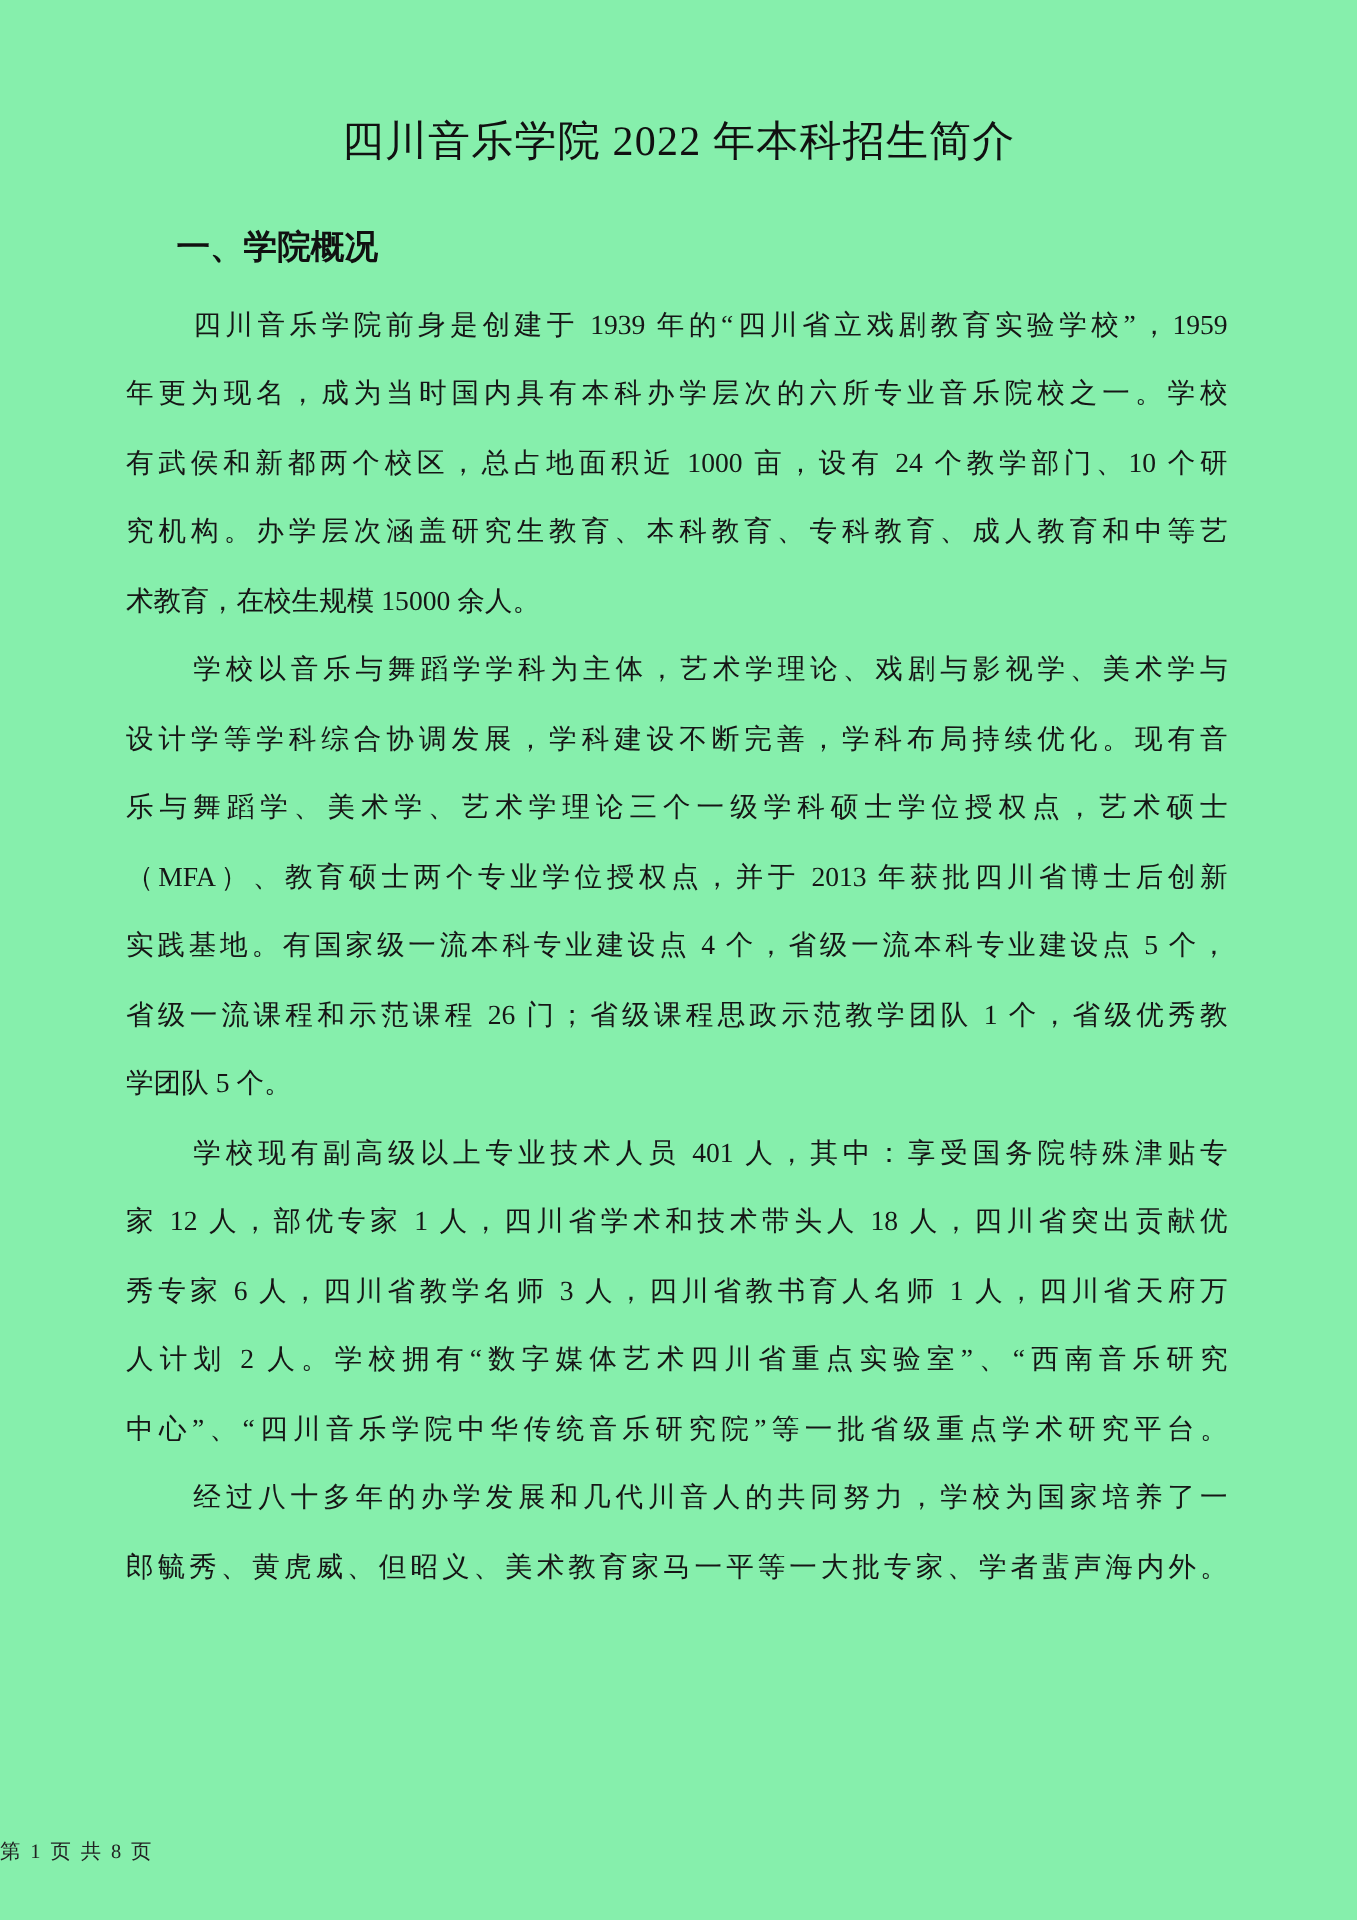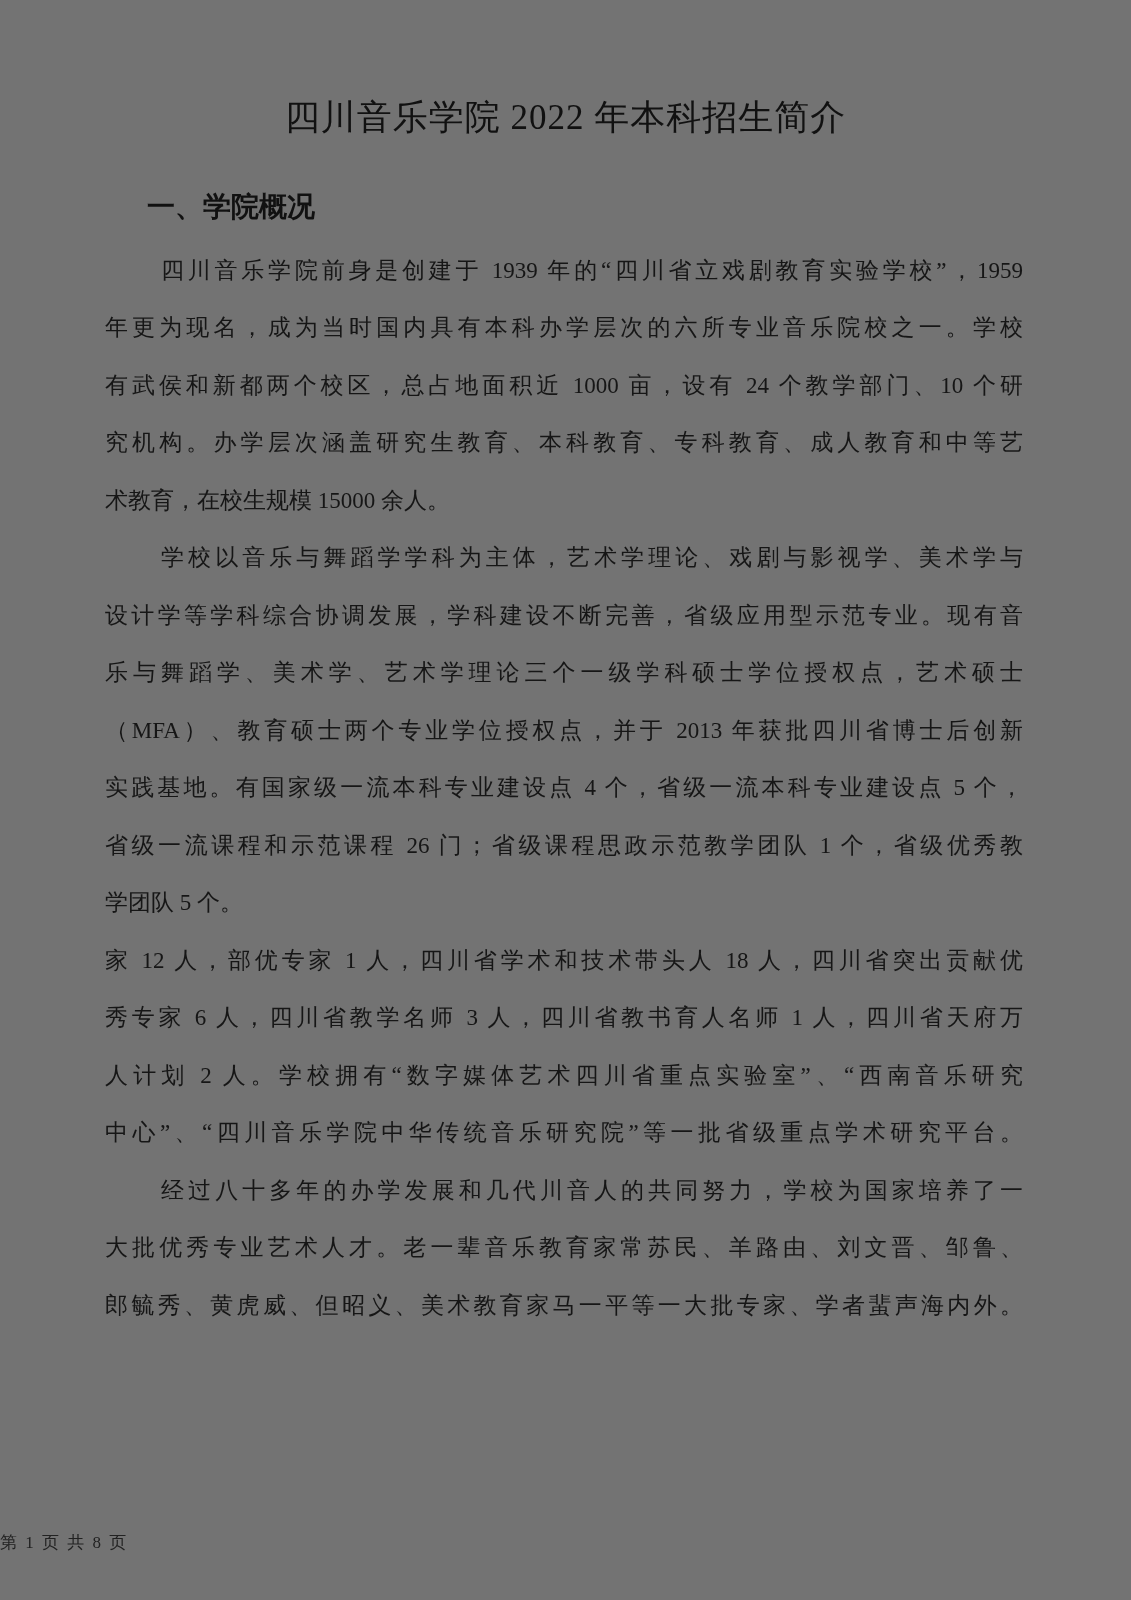--- a/index.html
+++ b/index.html
@@ -4,21 +4,21 @@
 <style>
   html, body {
     margin: 0;
     padding: 0;
     background: #ffffff;
   }
   .page {
     position: relative;
     width: 1131px;
     height: 1600px;
-    background: #737373;
+    background: #86efac;
     font-family: "Liberation Serif", "DejaVu Serif", serif;
     color: #161616;
     overflow: hidden;
   }
   .title {
     position: absolute;
     top: 92px;
     left: 0;
     width: 100%;
     margin: 0;
@@ -79,32 +79,32 @@
 
   <div class="content">
     <div id="sections">
         <div class="heading">一、学院概况</div>
         <div class="line first">四川音乐学院前身是创建于 1939 年的“四川省立戏剧教育实验学校”，1959</div>
         <div class="line">年更为现名，成为当时国内具有本科办学层次的六所专业音乐院校之一。学校</div>
         <div class="line">有武侯和新都两个校区，总占地面积近 1000 亩，设有 24 个教学部门、10 个研</div>
         <div class="line">究机构。办学层次涵盖研究生教育、本科教育、专科教育、成人教育和中等艺</div>
         <div class="line last-short">术教育，在校生规模 15000 余人。</div>
         <div class="line first">学校以音乐与舞蹈学学科为主体，艺术学理论、戏剧与影视学、美术学与</div>
-        <div class="line">设计学等学科综合协调发展，学科建设不断完善，省级应用型示范专业。现有音</div>
+        <div class="line">设计学等学科综合协调发展，学科建设不断完善，学科布局持续优化。现有音</div>
         <div class="line">乐与舞蹈学、美术学、艺术学理论三个一级学科硕士学位授权点，艺术硕士</div>
         <div class="line">（MFA）、教育硕士两个专业学位授权点，并于 2013 年获批四川省博士后创新</div>
         <div class="line">实践基地。有国家级一流本科专业建设点 4 个，省级一流本科专业建设点 5 个，</div>
         <div class="line">省级一流课程和示范课程 26 门；省级课程思政示范教学团队 1 个，省级优秀教</div>
         <div class="line last-short">学团队 5 个。</div>
+        <div class="line first">学校现有副高级以上专业技术人员 401 人，其中：享受国务院特殊津贴专</div>
         <div class="line">家 12 人，部优专家 1 人，四川省学术和技术带头人 18 人，四川省突出贡献优</div>
         <div class="line">秀专家 6 人，四川省教学名师 3 人，四川省教书育人名师 1 人，四川省天府万</div>
         <div class="line">人计划 2 人。学校拥有“数字媒体艺术四川省重点实验室”、“西南音乐研究</div>
         <div class="line">中心”、“四川音乐学院中华传统音乐研究院”等一批省级重点学术研究平台。</div>
         <div class="line first">经过八十多年的办学发展和几代川音人的共同努力，学校为国家培养了一</div>
-        <div class="line">大批优秀专业艺术人才。老一辈音乐教育家常苏民、羊路由、刘文晋、邹鲁、</div>
         <div class="line">郎毓秀、黄虎威、但昭义、美术教育家马一平等一大批专家、学者蜚声海内外。</div>
       </div>
   </div>
 
   <div class="footer">
     <span>第 1 页 共 8 页</span>
   </div>
 </div>
 
 </body></html>

